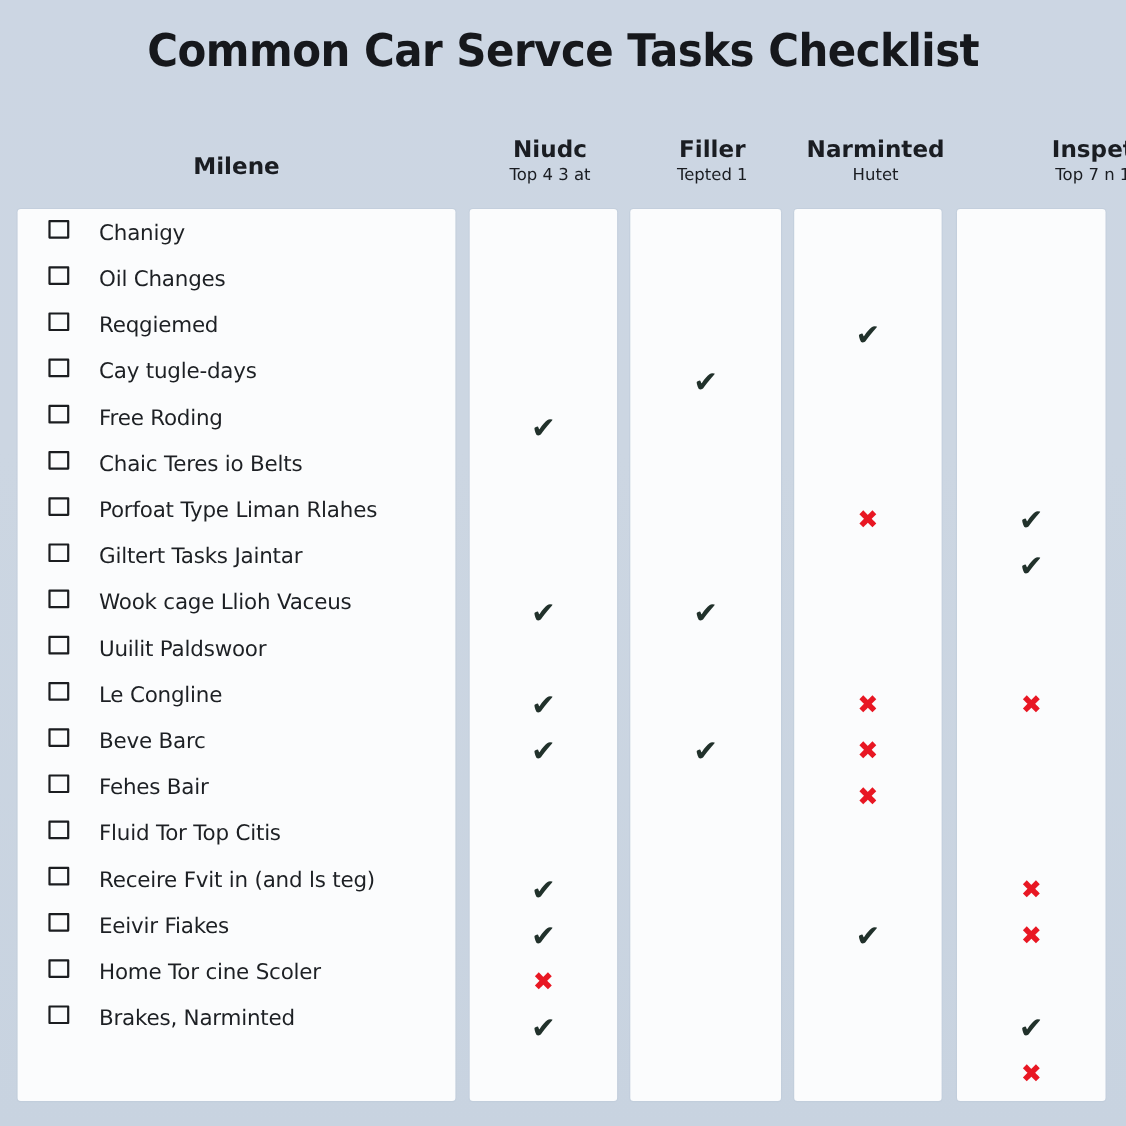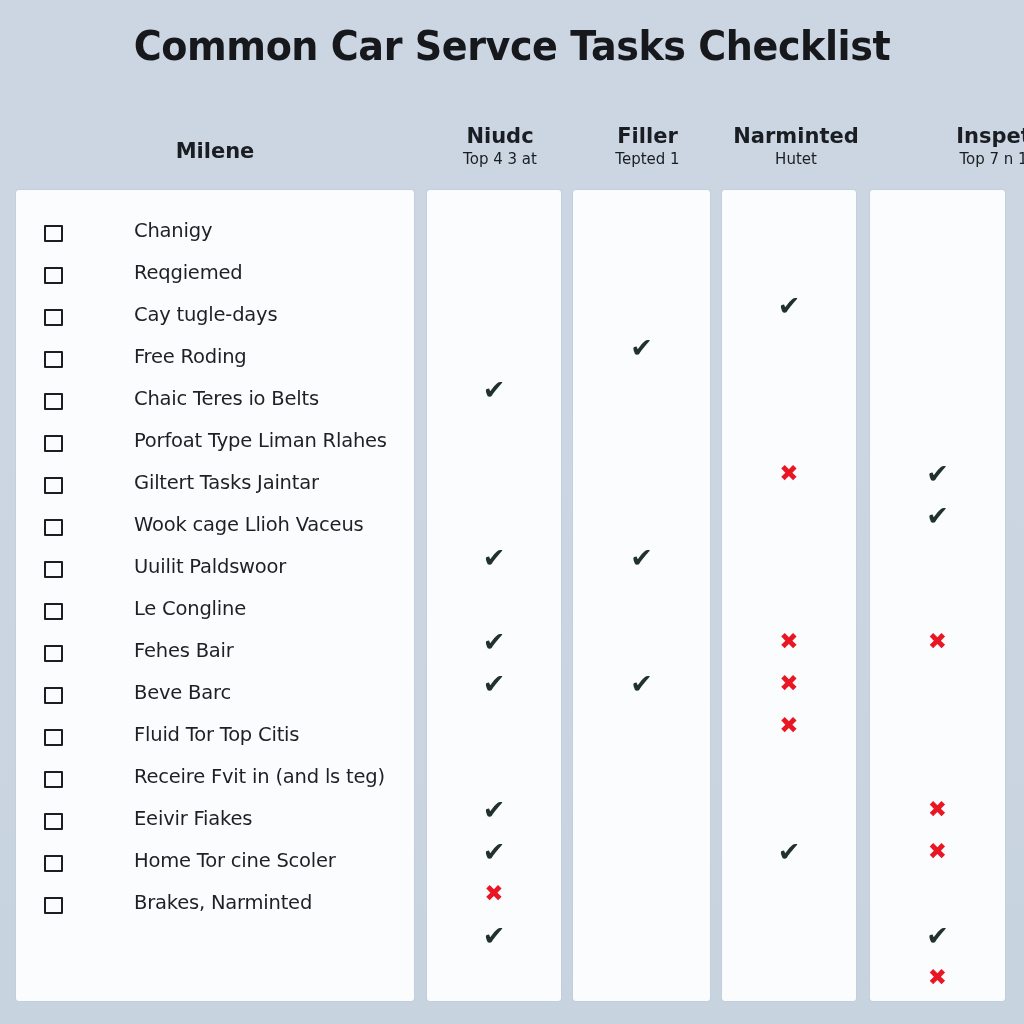--- a/index.html
+++ b/index.html
@@ -91,23 +91,22 @@
     top: 190px;
     left: 16px;
     width: 398px;
     height: 811px;
     padding-top: 10px;
   }
 
   .task-row {
     height: 42px;
     display: flex;
-    align-items: flex-end;
+    align-items: flex-start;
     padding-left: 28px;
-    gap: 44px;
   }
 
   .checkbox {
     width: 19px;
     height: 17px;
     border: 2.4px solid #1b1d20;
     border-radius: 1px;
     background: #fbfcfd;
     flex: 0 0 auto;
   }
@@ -185,20 +184,24 @@
 <div class="panel panel-c2"></div>
 <div class="panel panel-c3"></div>
 
 <div class="task-list" id="task-list">
     <div class="task-row">
       <span class="checkbox"></span>
       <span class="task-label">Chanigy</span>
     </div>
     <div class="task-row">
       <span class="checkbox"></span>
+      <span class="task-label">Oil Changes</span>
+    </div>
+    <div class="task-row">
+      <span class="checkbox"></span>
       <span class="task-label">Reqgiemed</span>
     </div>
     <div class="task-row">
       <span class="checkbox"></span>
       <span class="task-label">Cay tugle-days</span>
     </div>
     <div class="task-row">
       <span class="checkbox"></span>
       <span class="task-label">Free Roding</span>
     </div>
@@ -221,28 +224,28 @@
     <div class="task-row">
       <span class="checkbox"></span>
       <span class="task-label">Uuilit Paldswoor</span>
     </div>
     <div class="task-row">
       <span class="checkbox"></span>
       <span class="task-label">Le Congline</span>
     </div>
     <div class="task-row">
       <span class="checkbox"></span>
+      <span class="task-label">Beve Barc</span>
+    </div>
+    <div class="task-row">
+      <span class="checkbox"></span>
       <span class="task-label">Fehes Bair</span>
     </div>
     <div class="task-row">
       <span class="checkbox"></span>
-      <span class="task-label">Beve Barc</span>
-    </div>
-    <div class="task-row">
-      <span class="checkbox"></span>
       <span class="task-label">Fluid Tor Top Citis</span>
     </div>
     <div class="task-row">
       <span class="checkbox"></span>
       <span class="task-label">Receire Fvit in (and ls teg)</span>
     </div>
     <div class="task-row">
       <span class="checkbox"></span>
       <span class="task-label">Eeivir Fiakes</span>
     </div>

